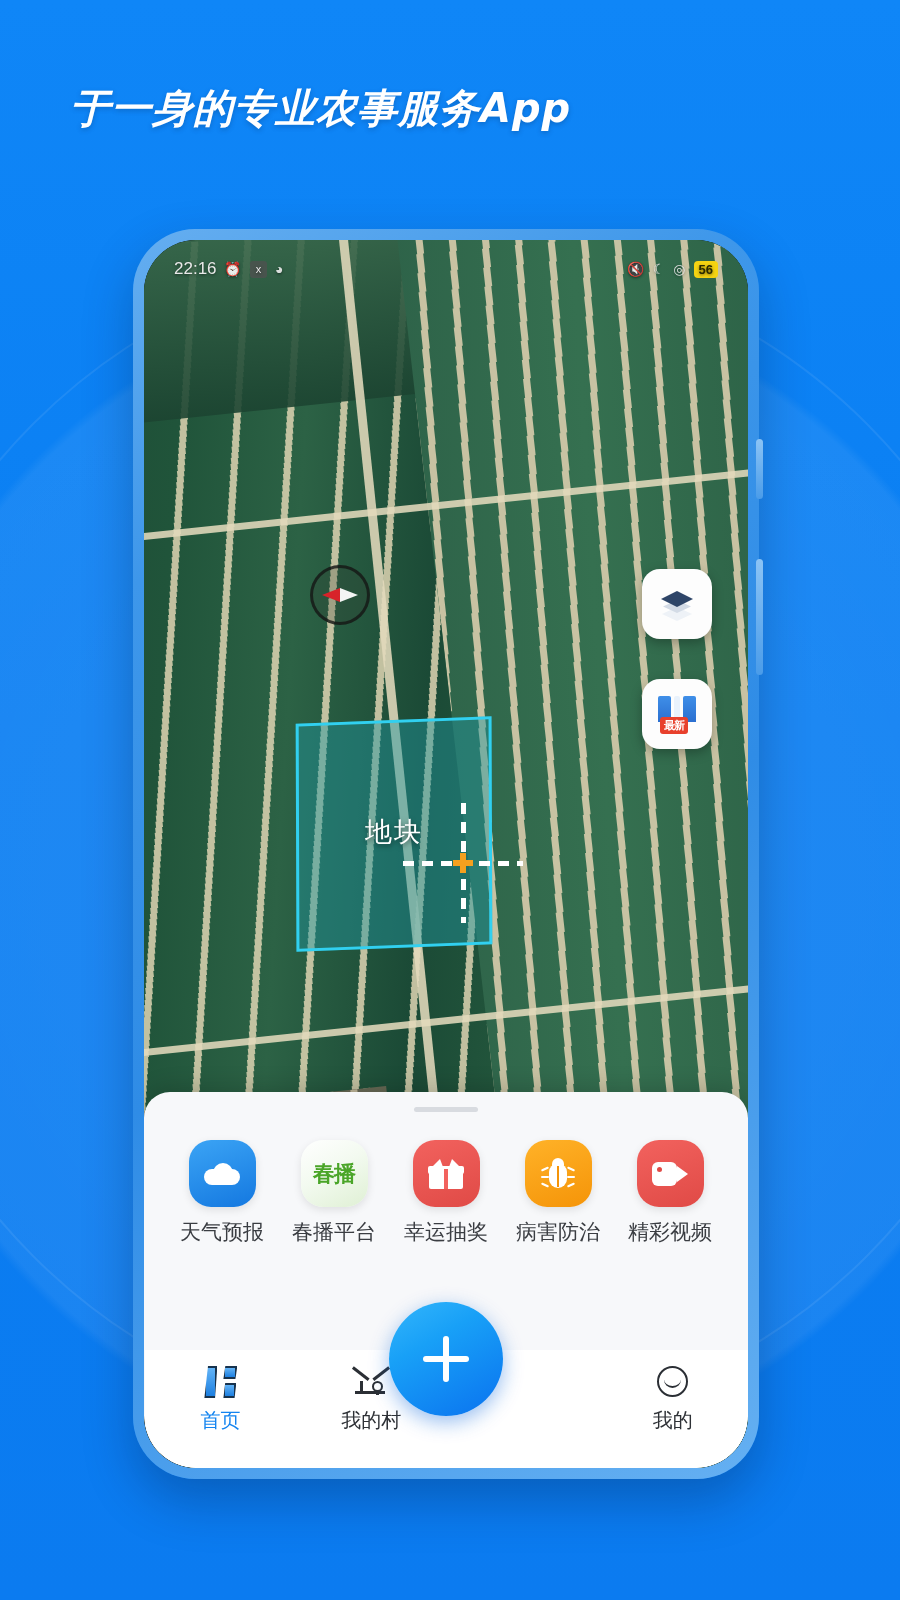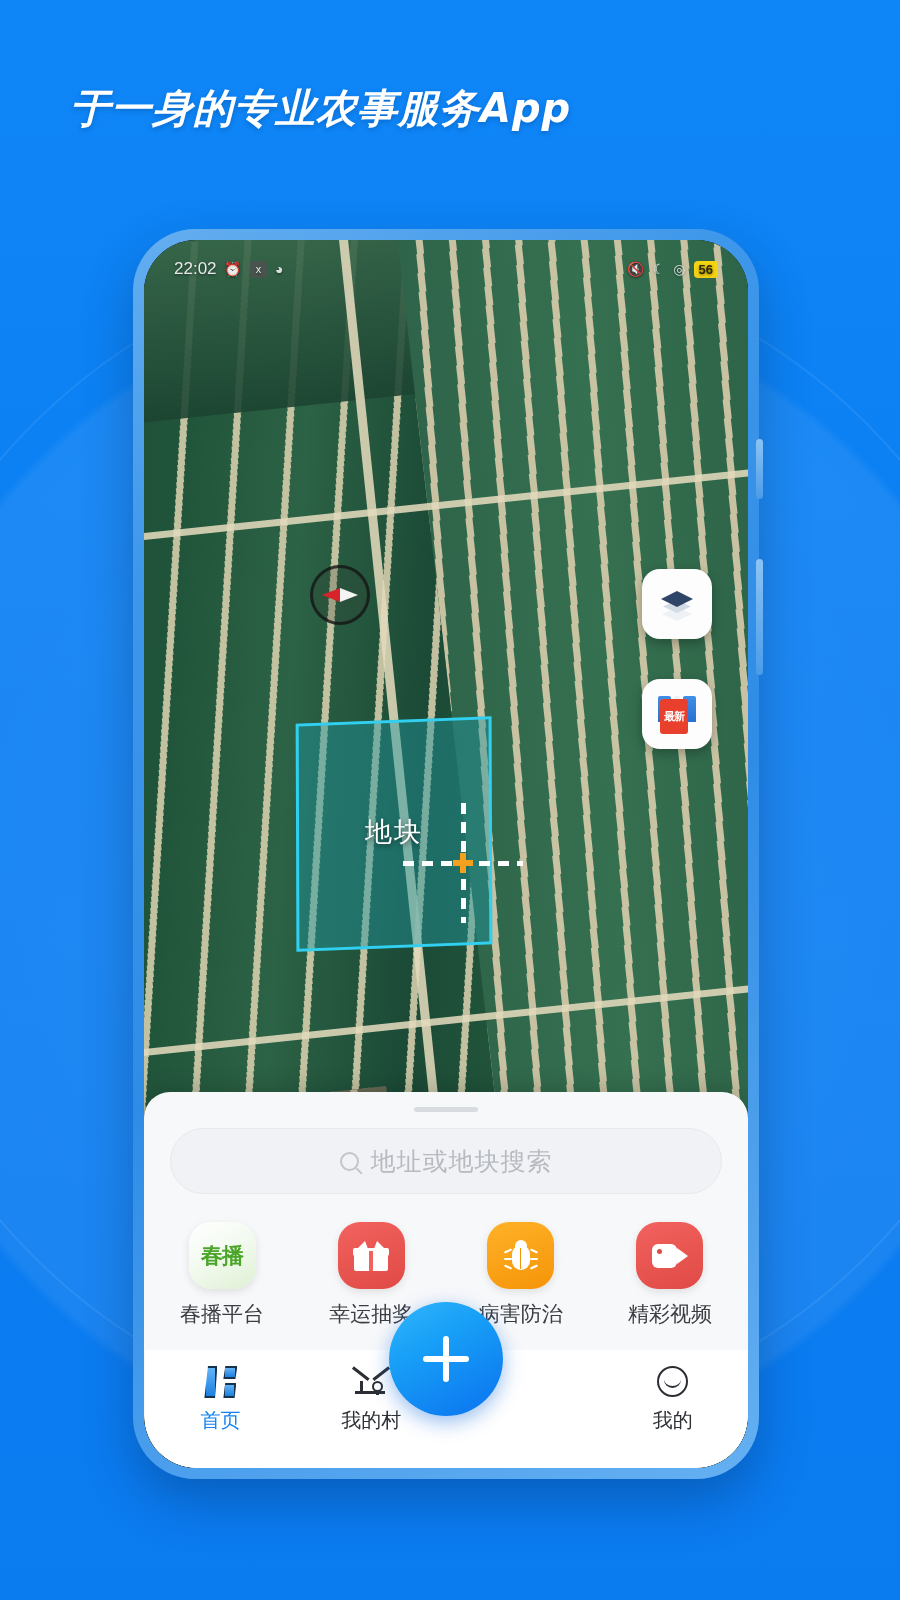--- a/index.html
+++ b/index.html
@@ -220,21 +220,21 @@
   }
   .book span {
     flex:1; border-radius:2px 2px 0 0;
     background:linear-gradient(180deg,#3f8fe8,#2b6fd0);
   }
   .book span.mid { background:#e9f2fc; flex:0 0 6px; }
   .news-badge {
     position:absolute; bottom:0; left:4px;
     background:#e8402c; color:#fff;
     font-size:11px; font-weight:bold;
-    border-radius:3px; padding:10px 4px;
+    border-radius:3px; padding:1px 4px;
     letter-spacing:-1px;
     font-family:"DejaVu Sans","Liberation Sans",sans-serif;
   }
 
   
   .parcel {
     position:absolute;
     left:152px; top:480px;
     width:196px; height:228px;
     background:rgba(32,150,160,.46);
@@ -572,21 +572,21 @@
       <div class="map"></div>
       <div class="map-topband"></div>
       <div class="map-right"></div>
       <div class="map-bottomleft"></div>
       <div class="map-road"></div>
       <div class="map-road h"></div>
       <div class="map-road h h2"></div>
 
       <div class="statusbar">
         <div class="sb-left">
-          <span>22:02</span>
+          <span>22:16</span>
           <span class="sb-ico">⏰</span>
           <span class="sb-x">x</span>
           <span class="sb-ico">◕</span>
         </div>
         <div class="sb-right">
           <span class="sb-ico">🔇</span>
           <span class="sb-ico">☾</span>
           <span class="sb-ico">◎</span>
           <span class="battery">56</span>
         </div>
@@ -631,26 +631,28 @@
           <span class="loc-t w"></span>
             <span class="loc-t e"></span>
           <span class="loc-ring"></span>
             <span class="loc-core"></span>
         </div>
       </div>
 
       <div class="sheet">
         <div class="grabber"></div>
 
-        <div class="searchbar">
-          <span class="mag"></span>
-          <span class="search-ph">地址或地块搜索</span>
-        </div>
 
         <div class="shortcuts">
+          <div class="sc">
+            <div class="sc-icon ic-weather">
+              <div class="cloud"></div>
+            </div>
+            <div class="sc-label">天气预报</div>
+          </div>
 
           <div class="sc">
             <div class="sc-icon ic-chunbo">
               <span class="chunbo-tx">春播</span>
             </div>
             <div class="sc-label">春播平台</div>
           </div>
 
           <div class="sc">
             <div class="sc-icon ic-lucky">

